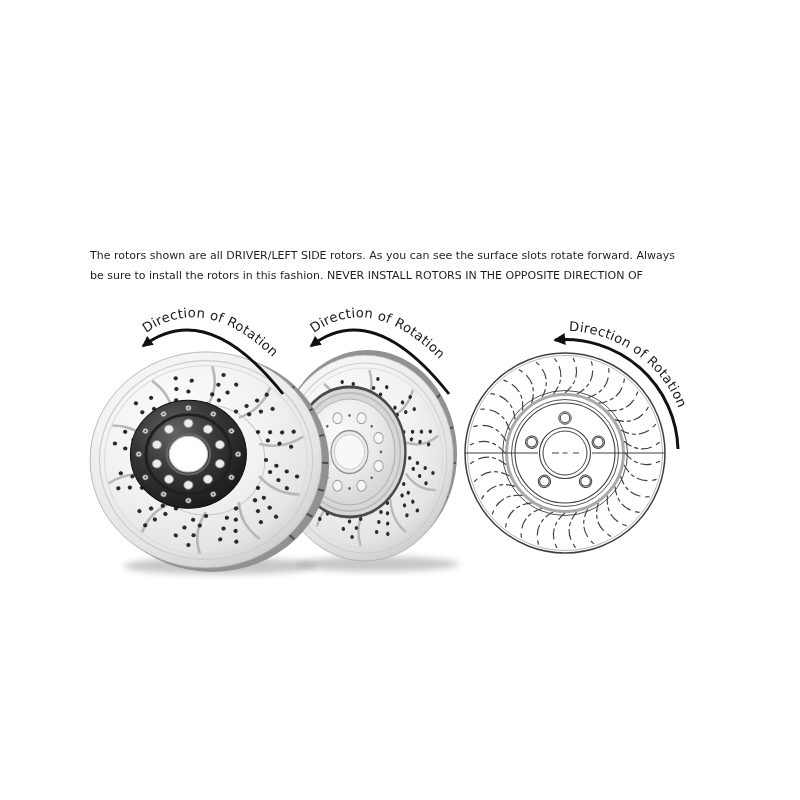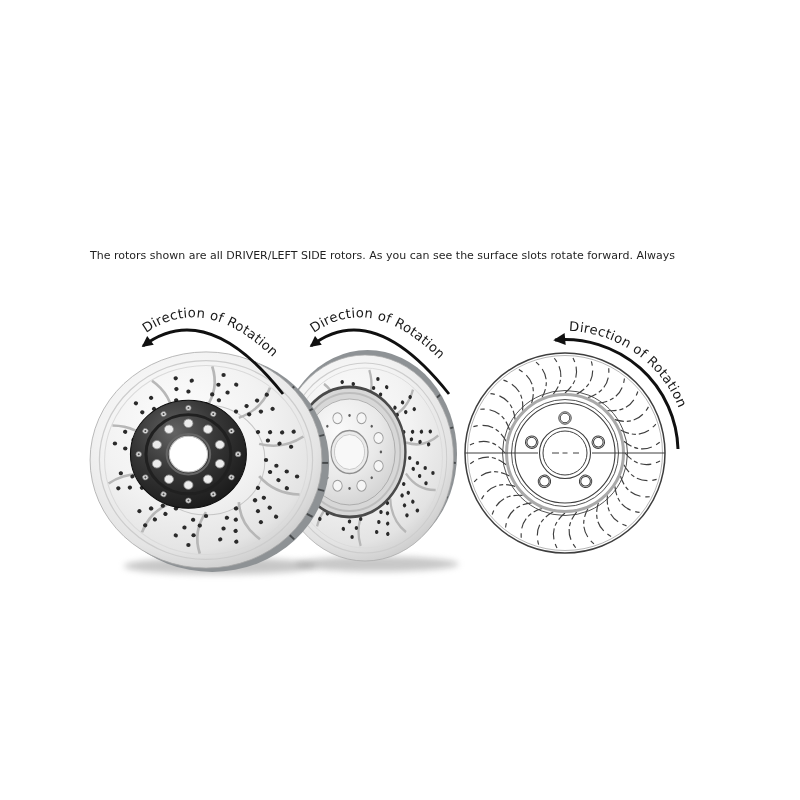--- a/index.html
+++ b/index.html
@@ -19,20 +19,21 @@
   #fig-rotor-3{left:448px;top:315px;z-index:1;}
   .arclabel{font-family:"DejaVu Sans",sans-serif;font-size:13.2px;fill:#181818;}
 </style>
 </head>
 <body>
 
 <div class="canvas">
 
   <div class="warning">
     <div class="ln">The rotors shown are all DRIVER/LEFT SIDE rotors. As you can see the surface slots rotate forward. Always</div>
+    <div class="ln">be sure to install the rotors in this fashion. NEVER INSTALL ROTORS IN THE OPPOSITE DIRECTION OF</div>
   </div>
 
   <svg id="fig-rotor-2" class="fig" width="210" height="278" viewBox="0 0 210 278">
     <defs>
       <radialGradient id="discG2" cx="40%" cy="33%" r="72%">
         <stop offset="0" stop-color="#fdfdfd"></stop>
           <stop offset=".5" stop-color="#f2f2f2"></stop>
         <stop offset=".82" stop-color="#e3e3e3"></stop>
           <stop offset="1" stop-color="#c9c9c9"></stop>
       </radialGradient>

